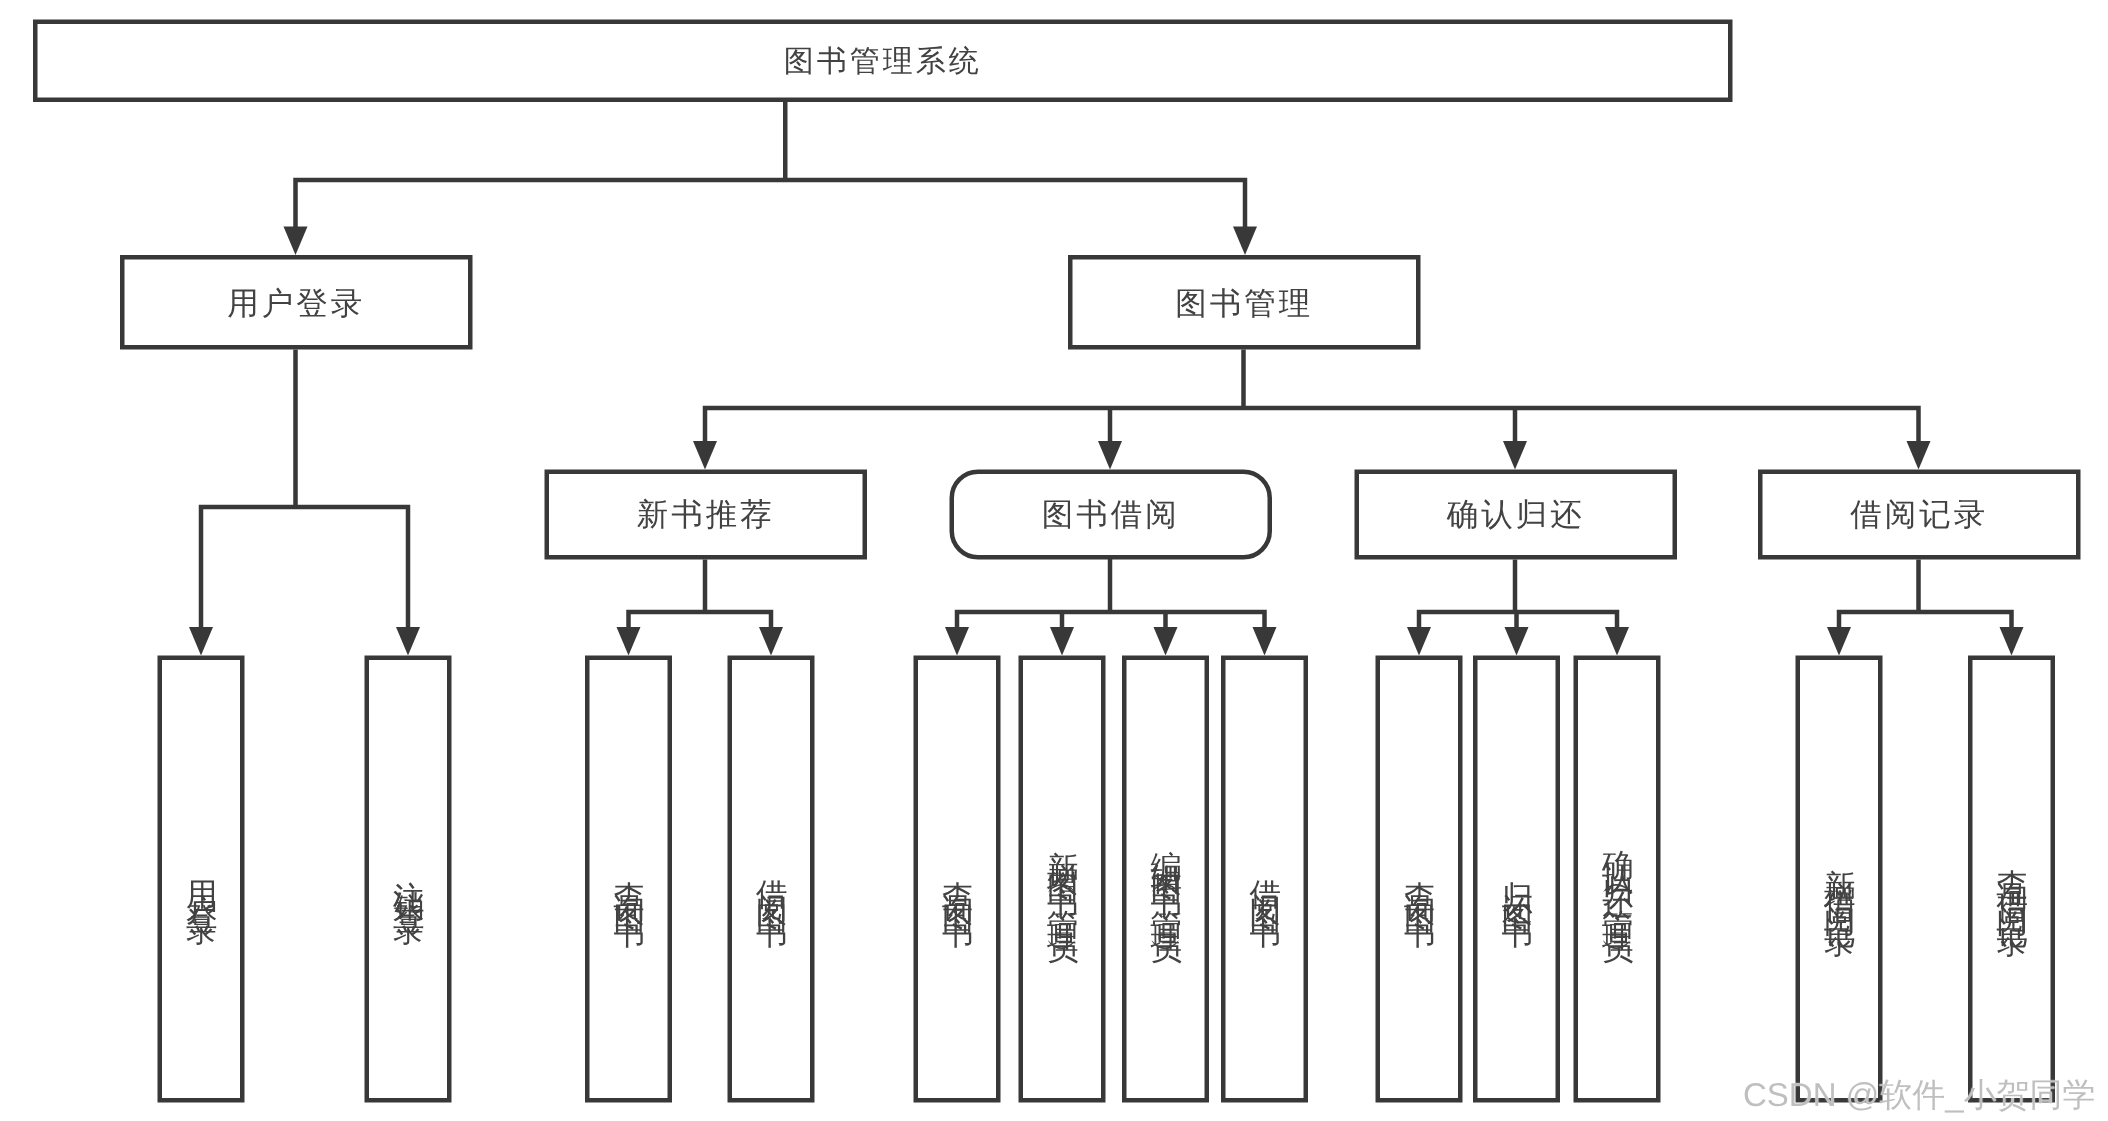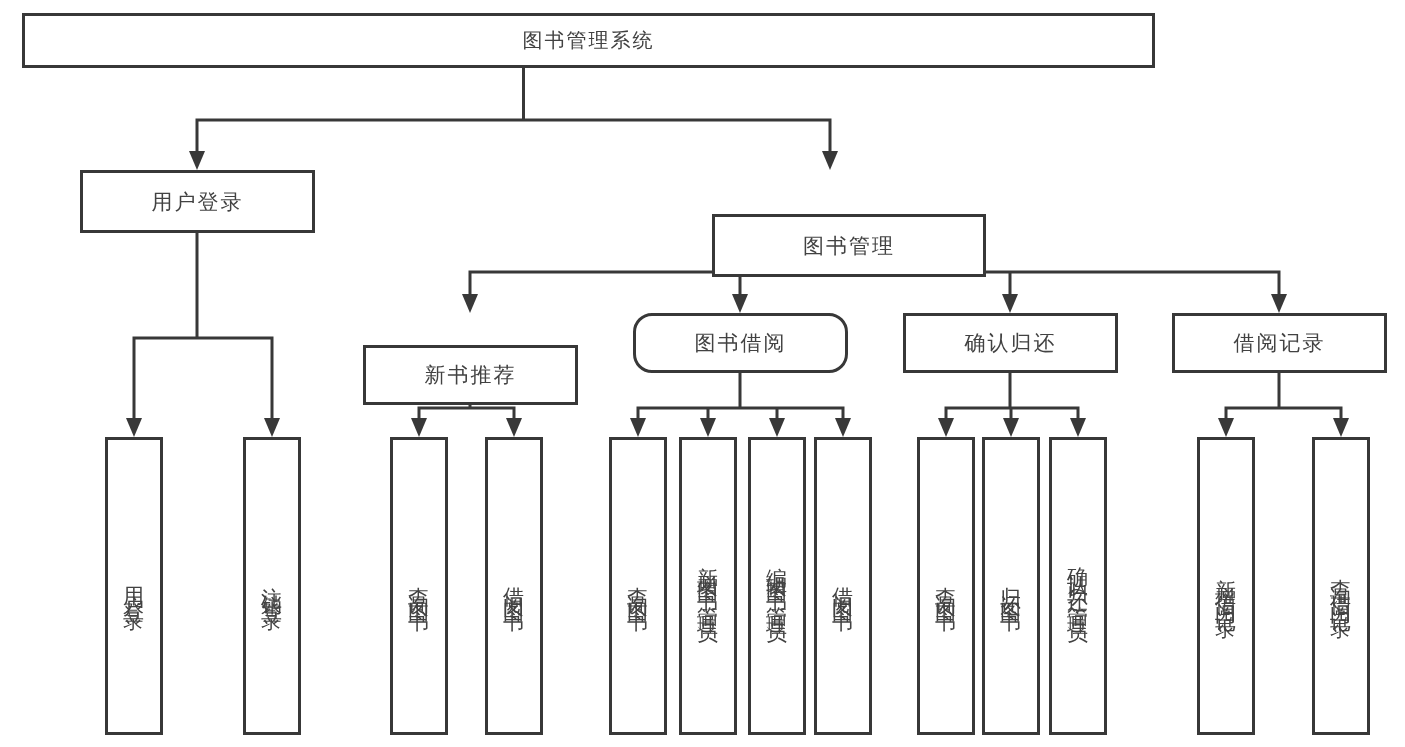--- a/index.html
+++ b/index.html
@@ -36,23 +36,23 @@
     writing-mode: vertical-rl;
     text-orientation: mixed;
     font-size: 21px;
     letter-spacing: 8px;
     line-height: 1;
     white-space: nowrap;
   }
   
   .root-box   { left: 22px;  top: 13px;  width: 1133px; height: 55px; }
   .l2-a       { left: 80px;  top: 170px; width: 235px;  height: 63px; }
-  .l2-b       { left: 712px; top: 170px; width: 274px;  height: 63px; margin-top: 44px; }
+  .l2-b       { left: 712px; top: 170px; width: 235px;  height: 63px; }
   .l3         { top: 313px;  width: 215px; height: 60px; }
-  .l3-0       { left: 363px; margin-top: 32px; }
+  .l3-0       { left: 363px; }
   .l3-1       { left: 633px; border-radius: 19px; }
   .l3-2       { left: 903px; }
   .l3-3       { left: 1172px; }
   .leaf       { top: 437px; width: 58px; height: 298px; }
   .lf-105  { left: 105px; }  .lf-243  { left: 243px; }
   .lf-390  { left: 390px; }  .lf-485  { left: 485px; }
   .lf-609  { left: 609px; }  .lf-679  { left: 679px; }
   .lf-748  { left: 748px; }  .lf-814  { left: 814px; }
   .lf-917  { left: 917px; }  .lf-982  { left: 982px; }
   .lf-1049 { left: 1049px; }
@@ -172,14 +172,15 @@
     <span class="v-label">确认归还（管理员）</span>
   </div>
 
   <div class="node leaf lf-1197">
     <span class="v-label">新增借阅记录</span>
   </div>
   <div class="node leaf lf-1312">
     <span class="v-label">查询借阅记录</span>
   </div>
 
+  <div class="watermark">CSDN @软件_小贺同学</div>
 
 </div>
 
 </body></html>

